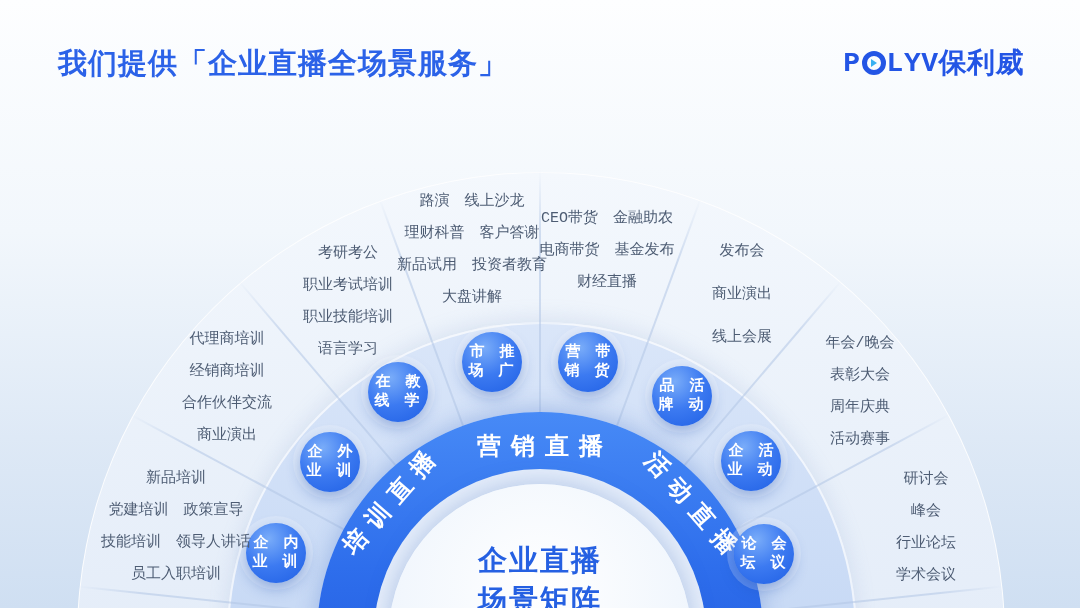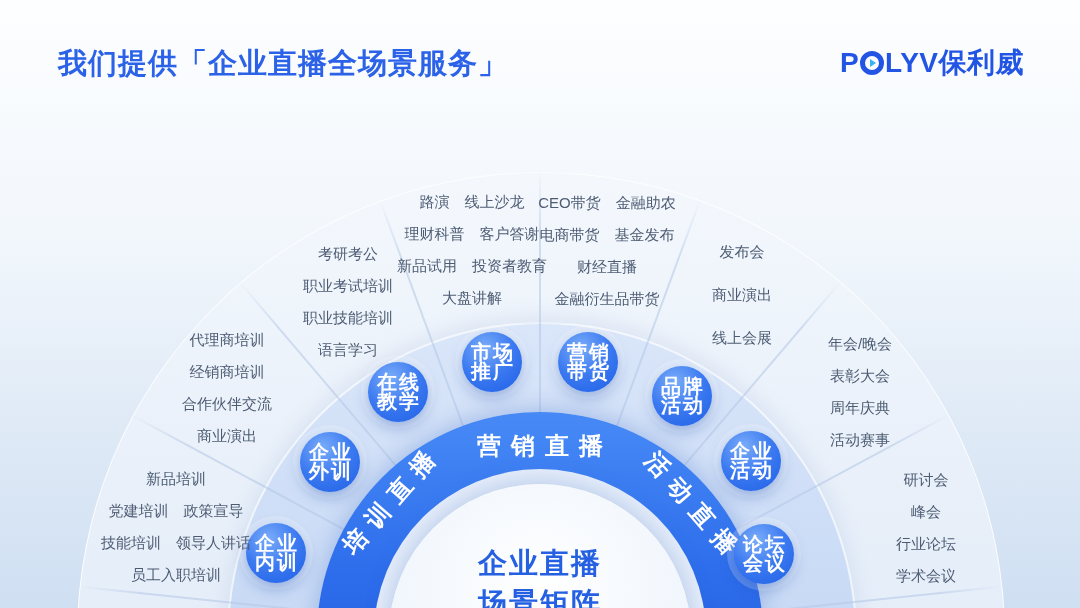--- a/index.html
+++ b/index.html
@@ -1,19 +1,19 @@
 <!DOCTYPE html>
 <html><head>
 <meta charset="utf-8">
 <style>
   html,body { margin:0; padding:0; }
   .stage {
     position:relative; width:1080px; height:608px; overflow:hidden;
     background:linear-gradient(180deg,#fdfeff 0%,#f2f7fc 38%,#dee9f6 72%,#cfdff2 100%);
-    font-family:Liberation Sans, sans-serif;
+    font-family:Liberation Mono, monospace;
   }
   
   .page-title {
     position:absolute; left:58px; top:44px;
     font-size:29px; font-weight:800; color:#2b62e8; letter-spacing:1px; white-space:nowrap;
   }
   .logo {
     position:absolute; right:56px; top:44px; display:flex; align-items:center;
     font-size:28px; font-weight:800; color:#2355e5; letter-spacing:0.5px;
   }
@@ -72,22 +72,22 @@
   
   .center-text {
     position:absolute; left:540px; top:583px; transform:translate(-50%,-50%);
     text-align:center; color:#2560e2; font-size:29px; font-weight:800;
     line-height:40px; letter-spacing:2px; white-space:nowrap;
   }
   
   .node {
     position:absolute; width:60px; height:60px; border-radius:50%;
     transform:translate(-50%,-50%);
-    display:flex; flex-direction:column; align-items:center; justify-content:center;
-    color:#fff; font-size:20px; font-weight:700; line-height:19px; letter-spacing:2px;
+    display:flex; flex-direction:row; align-items:center; justify-content:center;
+    color:#fff; font-size:15px; font-weight:700; line-height:19px; letter-spacing:2px;
     text-align:center; text-indent:2px;
     background:radial-gradient(circle at 38% 26%,#79acf9 0%,#3c7af1 48%,#1f5fe4 100%);
     box-shadow:0 6px 14px rgba(25,75,175,0.35), 0 0 0 7px rgba(255,255,255,0.22);
   }
   .n-internal { left:276px; top:553px; }
   .n-external { left:330px; top:462px; }
   .n-online   { left:398px; top:392px; }
   .n-market   { left:492px; top:362px; }
   .n-sales    { left:588px; top:362px; }
   .n-brand    { left:682px; top:396px; }
@@ -206,21 +206,20 @@
   <div class="sector s-market">
     <div class="row">路演　线上沙龙</div>
     <div class="row">理财科普　客户答谢</div>
     <div class="row">新品试用　投资者教育</div>
     <div class="row">大盘讲解</div>
   </div>
   <div class="sector s-sales">
     <div class="row">CEO带货　金融助农</div>
     <div class="row">电商带货　基金发布</div>
     <div class="row">财经直播</div>
-    <div class="row">金融衍生品带货</div>
   </div>
   <div class="sector s-brand">
     <div class="row">发布会</div>
     <div class="row">商业演出</div>
     <div class="row">线上会展</div>
   </div>
   <div class="sector s-corp">
     <div class="row">年会/晚会</div>
     <div class="row">表彰大会</div>
     <div class="row">周年庆典</div>

